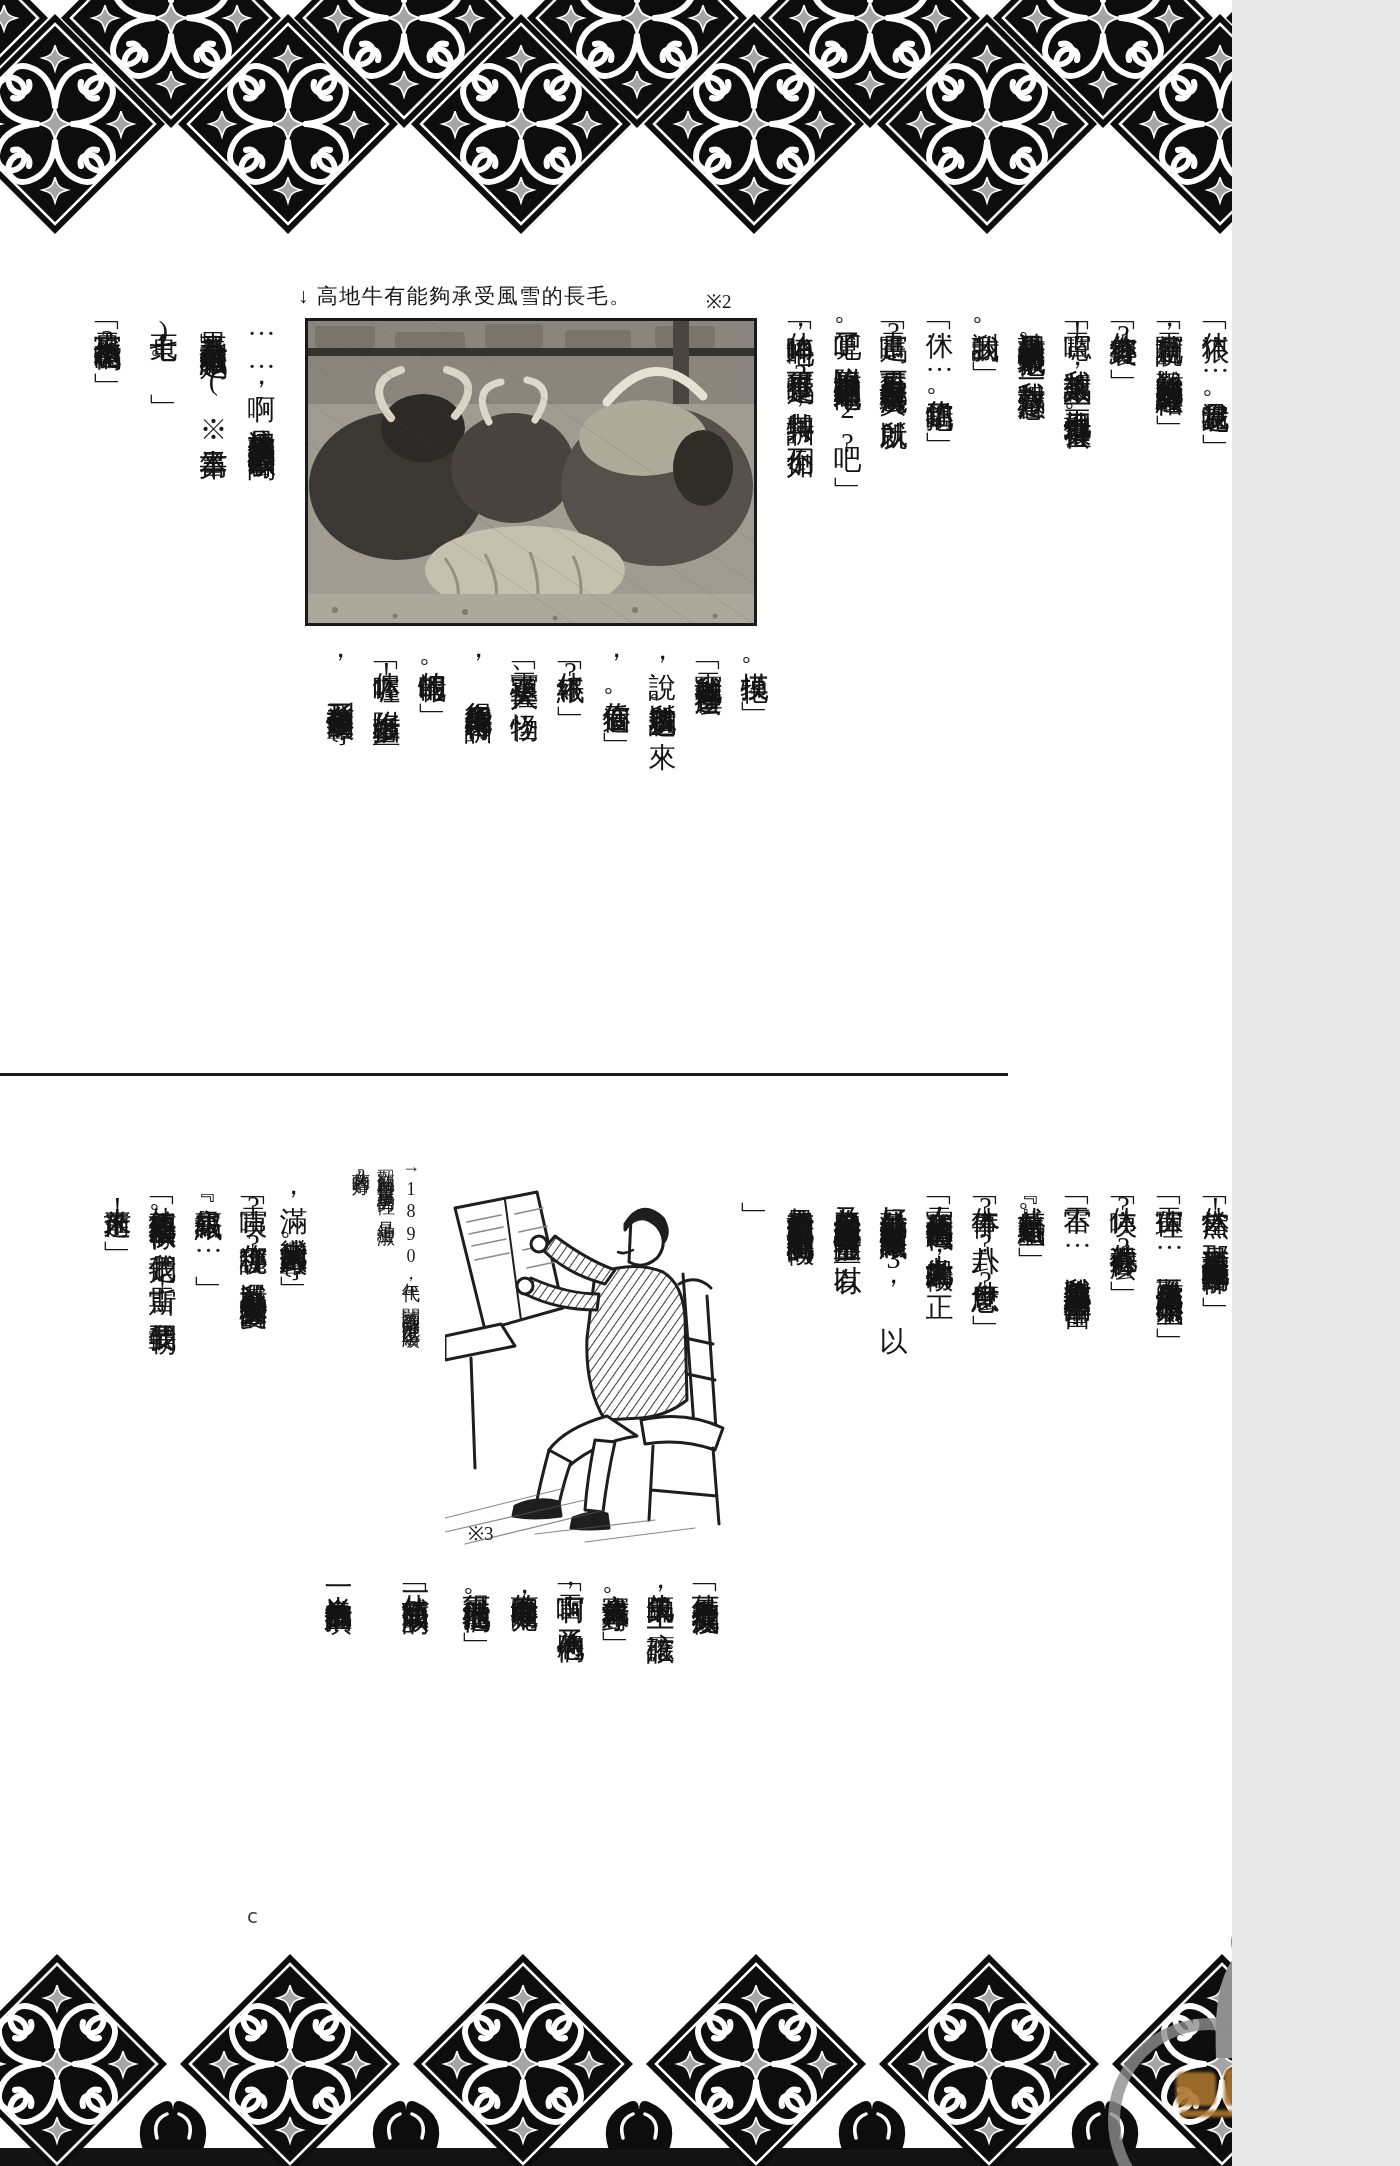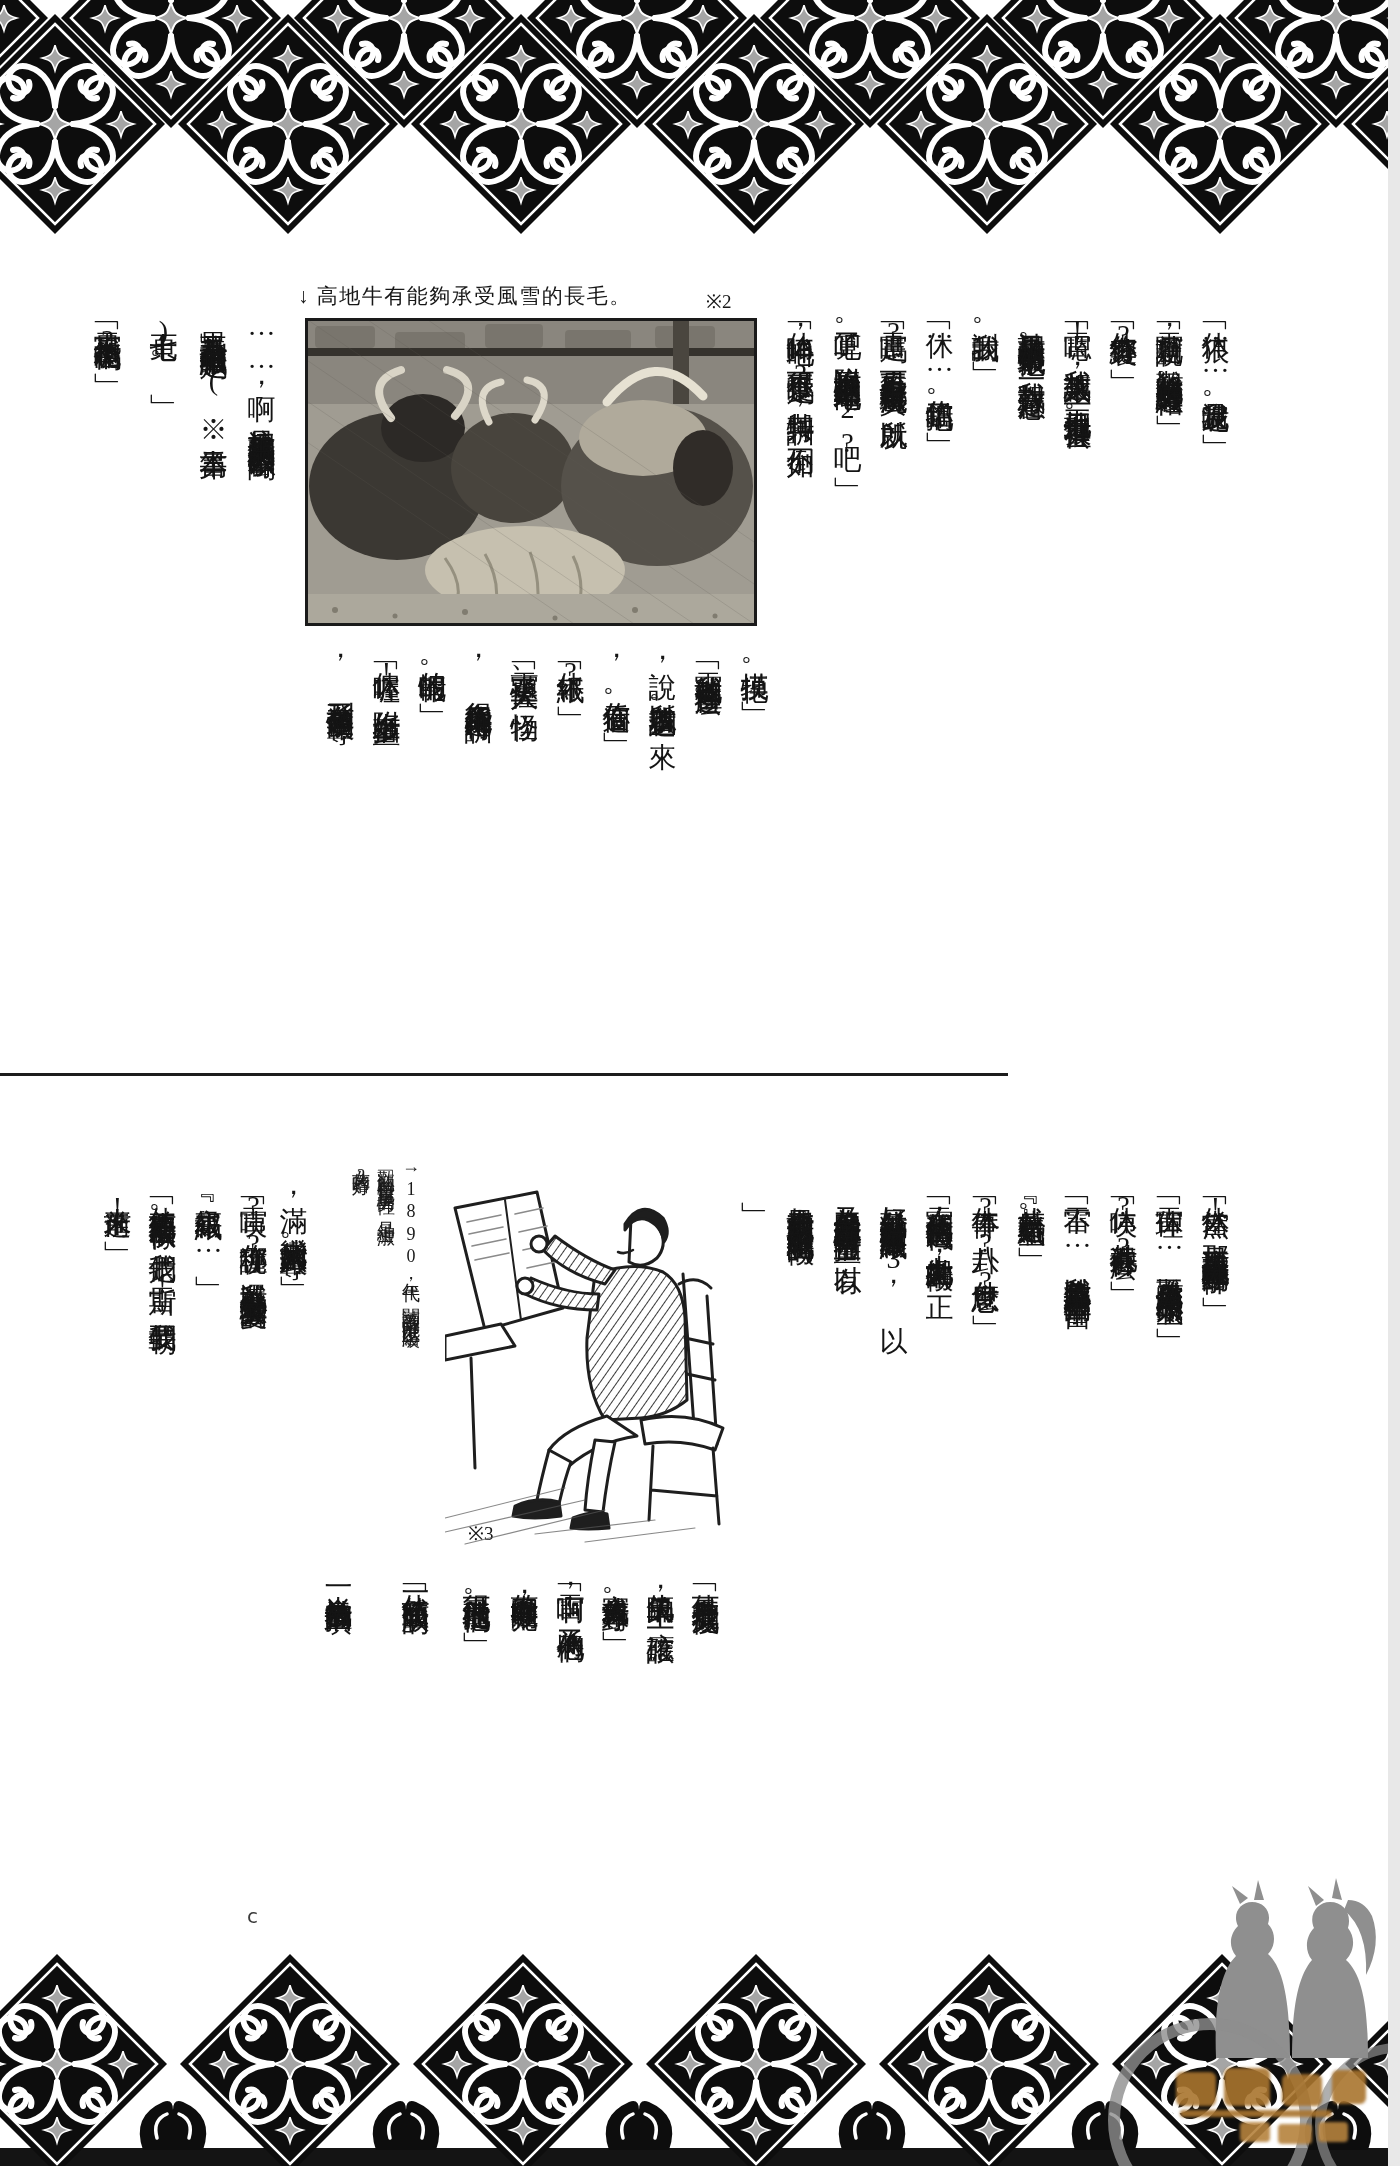--- a/index.html
+++ b/index.html
@@ -1,16 +1,16 @@
 <!DOCTYPE html>
 <html><head>
 <meta charset="utf-8">
 <style>
   html,body{margin:0;padding:0;background:#e8e8e8}
-  .page{position:relative;width:1388px;height:2166px;background:#fff;overflow:hidden;
+  .page{position:relative;width:1232px;height:2166px;background:#fff;overflow:hidden;
         font-family:"Liberation Serif","DejaVu Serif",serif;color:#141414}
   .vcol{position:absolute;writing-mode:vertical-rl;text-orientation:upright;white-space:nowrap;
         font-size:28px;line-height:45px;letter-spacing:1.5px;color:#141414}
   .vcol-sm{position:absolute;writing-mode:vertical-rl;text-orientation:upright;white-space:nowrap;
         font-size:18px;line-height:25px;letter-spacing:2.5px;color:#1a1a1a}
   .hcap{position:absolute;left:298px;top:282px;font-size:21px;letter-spacing:1.5px;color:#161616}
   .refmark{position:absolute;font-size:19px;color:#161616}
   #ref2{left:706px;top:288px}
   #ref3{left:468px;top:1520px}
   .divider{position:absolute;left:0;top:1073px;width:1008px;height:3px;background:#1c1c1c}

